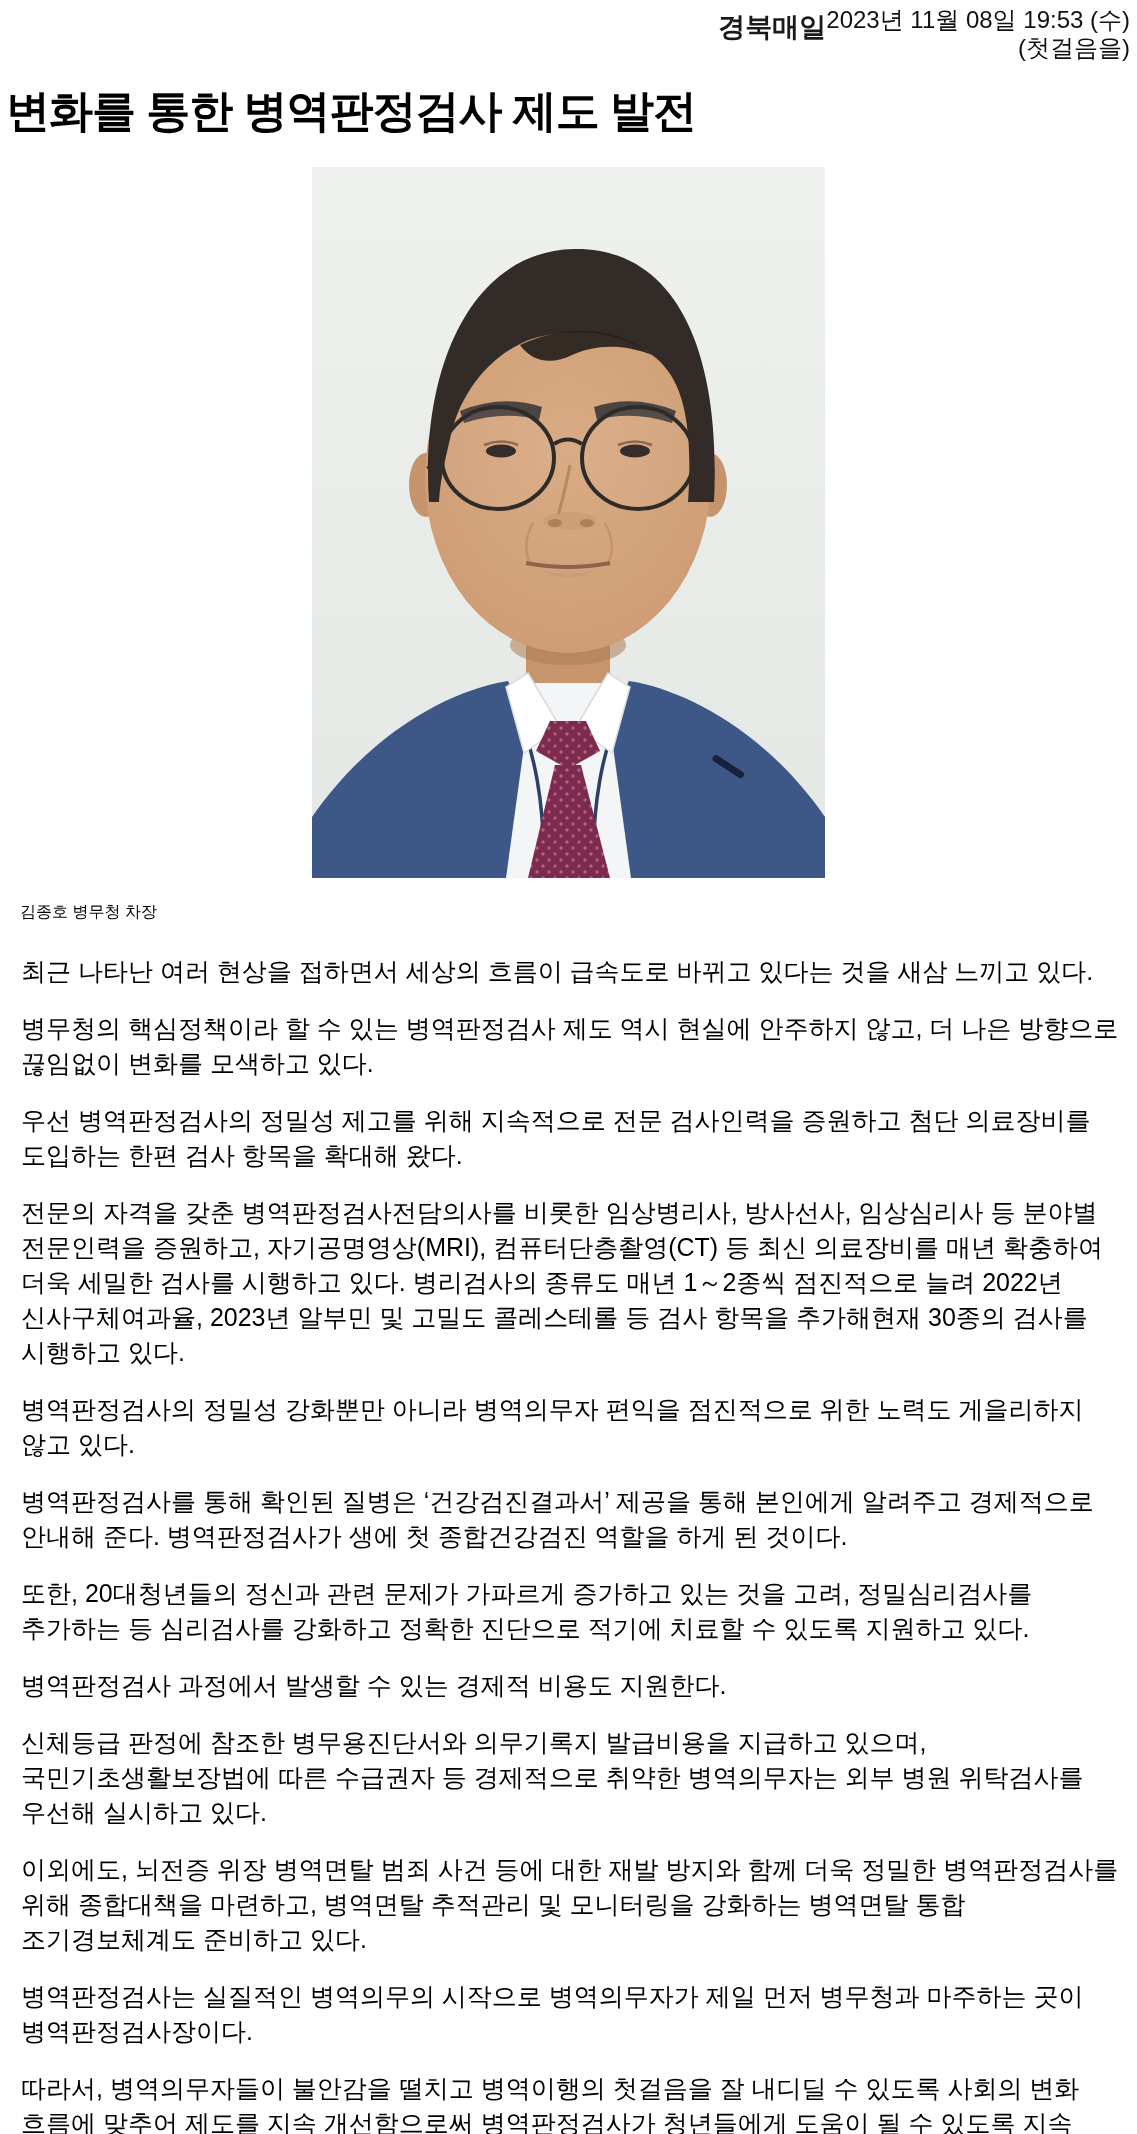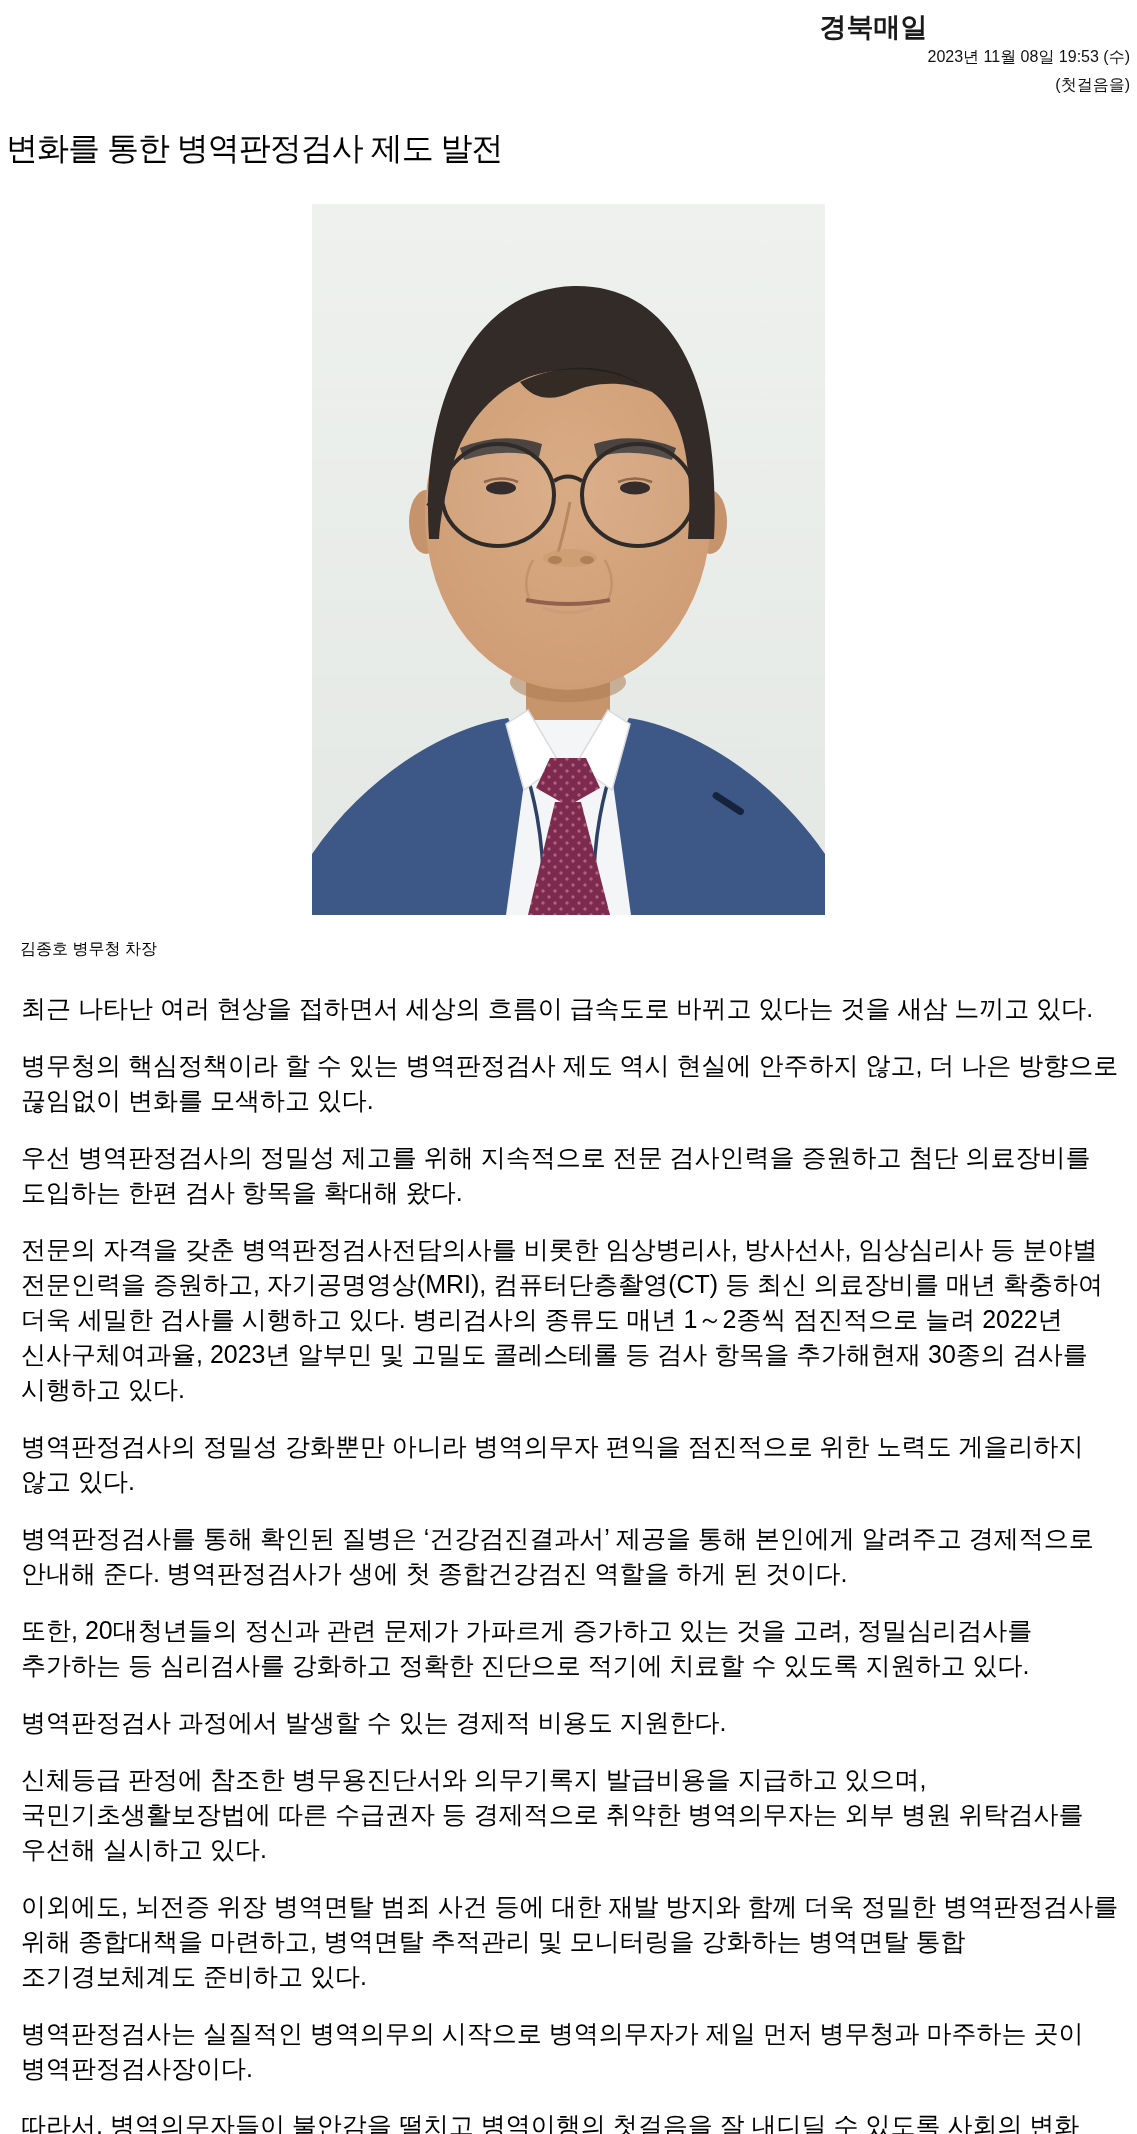--- a/index.html
+++ b/index.html
@@ -20,31 +20,30 @@
   }
   .logo {
     font-size: 27px;
     font-weight: 800;
     letter-spacing: 0px;
     padding-top: 3px;
     color: #1a1a1a;
   }
   .dateblock {
     text-align: right;
-    font-size: 16px;
+    font-size: 24px;
     line-height: 28px;
     font-weight: 400;
     color: #111111;
-    margin-top: 37px;
   }
   h1.article-title {
     margin: 25px 0 0 0;
-    font-size: 32px;
+    font-size: 44px;
     line-height: 48px;
-    font-weight: 400;
+    font-weight: 700;
     letter-spacing: -1px;
     color: #000000;
   }
   figure.photo-wrap {
     margin: 32px 0 0 0;
     display: flex;
     justify-content: center;
   }
   figure.photo-wrap svg { display: block; }
   .photo-caption {

